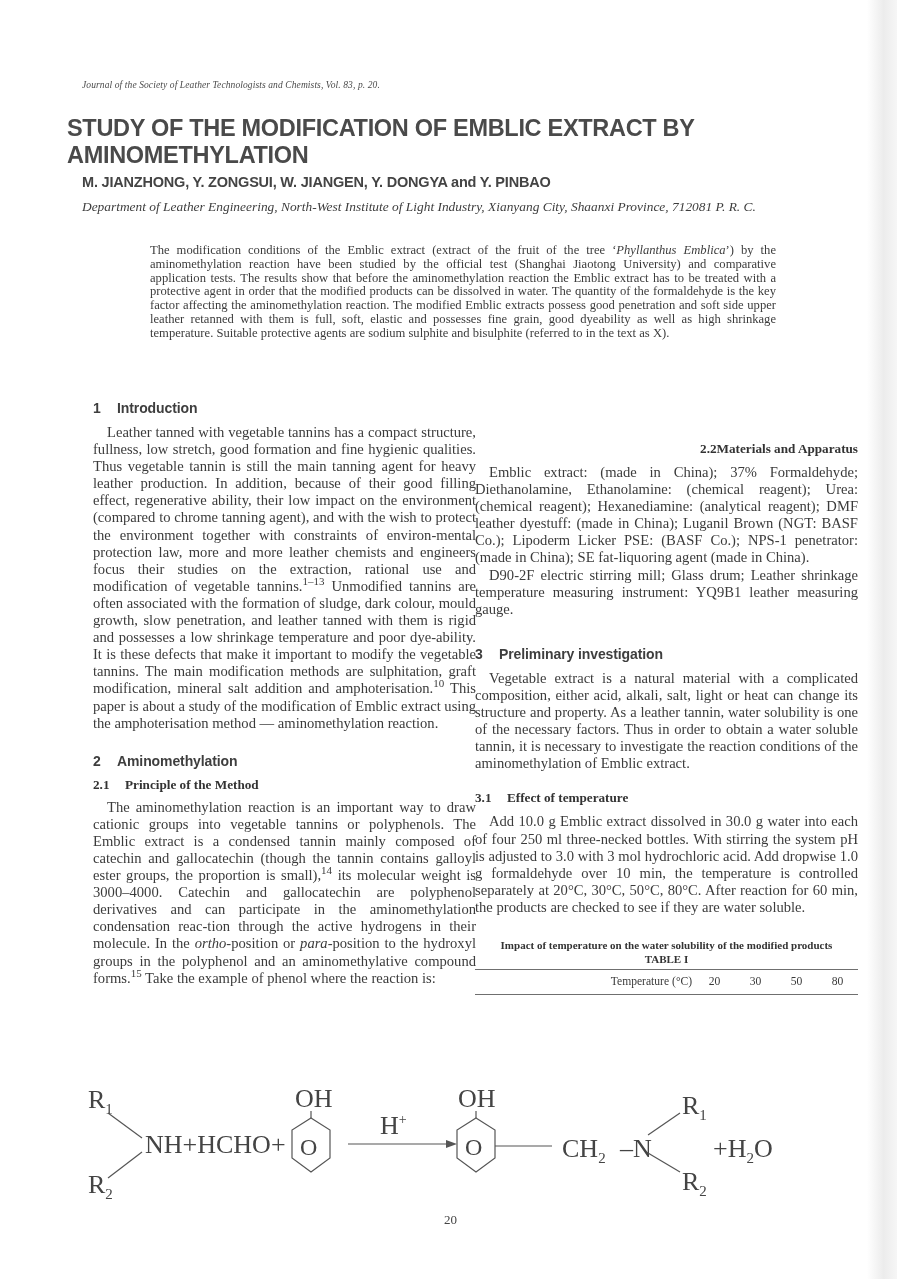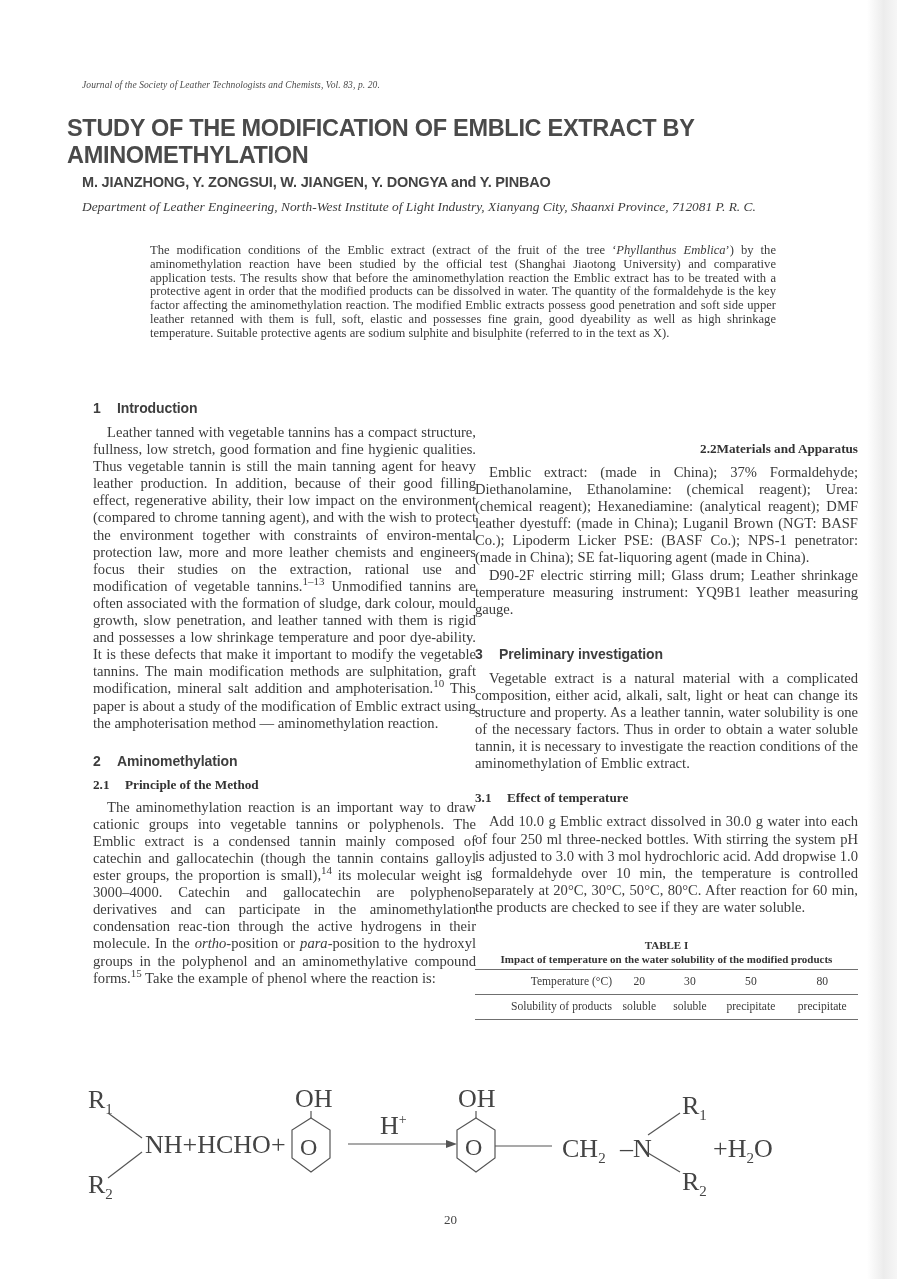--- a/index.html
+++ b/index.html
@@ -94,37 +94,30 @@
   <p class="para" style="margin-top:7px;">Emblic extract: (made in China); 37% Formaldehyde; Diethanolamine, Ethanolamine: (chemical reagent); Urea: (chemical reagent); Hexanediamine: (analytical reagent); DMF leather dyestuff: (made in China); Luganil Brown (NGT: BASF Co.); Lipoderm Licker PSE: (BASF Co.); NPS-1 penetrator: (made in China); SE fat-liquoring agent (made in China).</p>
   <p class="para">D90-2F electric stirring mill; Glass drum; Leather shrinkage temperature measuring instrument: YQ9B1 leather measuring gauge.</p>
 
   <h2 class="h1" style="margin-top:28px;"><span class="num">3</span><span>Preliminary investigation</span></h2>
   <p class="para" style="margin-top:8px;">Vegetable extract is a natural material with a complicated composition, either acid, alkali, salt, light or heat can change its structure and property. As a leather tannin, water solubility is one of the necessary factors. Thus in order to obtain a water soluble tannin, it is necessary to investigate the reaction conditions of the aminomethylation of Emblic extract.</p>
 
   <h3 class="h2" style="margin-top:18px;"><span class="num">3.1</span><span>Effect of temperature</span></h3>
   <p class="para" style="margin-top:7px;">Add 10.0 g Emblic extract dissolved in 30.0 g water into each of four 250 ml three-necked bottles. With stirring the system pH is adjusted to 3.0 with 3 mol hydrochloric acid. Add dropwise 1.0 g formaldehyde over 10 min, the temperature is controlled separately at 20°C, 30°C, 50°C, 80°C. After reaction for 60 min, the products are checked to see if they are water soluble.</p>
 
   <div style="margin-top:22px;">
+    <div class="table-caption">Impact of temperature on the water solubility of the modified products</div>
     <div class="table-caption">TABLE I</div>
-    <div class="table-caption">Impact of temperature on the water solubility of the modified products</div>
     <table class="tbl">
       <tbody>
           <tr>
         <td class="rowh">Temperature (°C)</td>
         <td>20</td>
         <td>30</td>
         <td>50</td>
         <td>80</td>
-      </tr>
-      <tr>
-        <td class="rowh">Solubility of products</td>
-        <td>soluble</td>
-        <td>soluble</td>
-        <td>precipitate</td>
-        <td>precipitate</td>
       </tr>
     </tbody>
       </table>
   </div>
 </div>
 
 <svg class="reaction" viewBox="0 0 740 120" width="740" height="120" xmlns="http://www.w3.org/2000/svg">
   <g fill="#444" stroke="none" font-family="Liberation Serif, DejaVu Serif, serif" font-size="26">
 
     <text x="8" y="28"><tspan>R</tspan><tspan font-size="15" dy="6">1</tspan></text>

